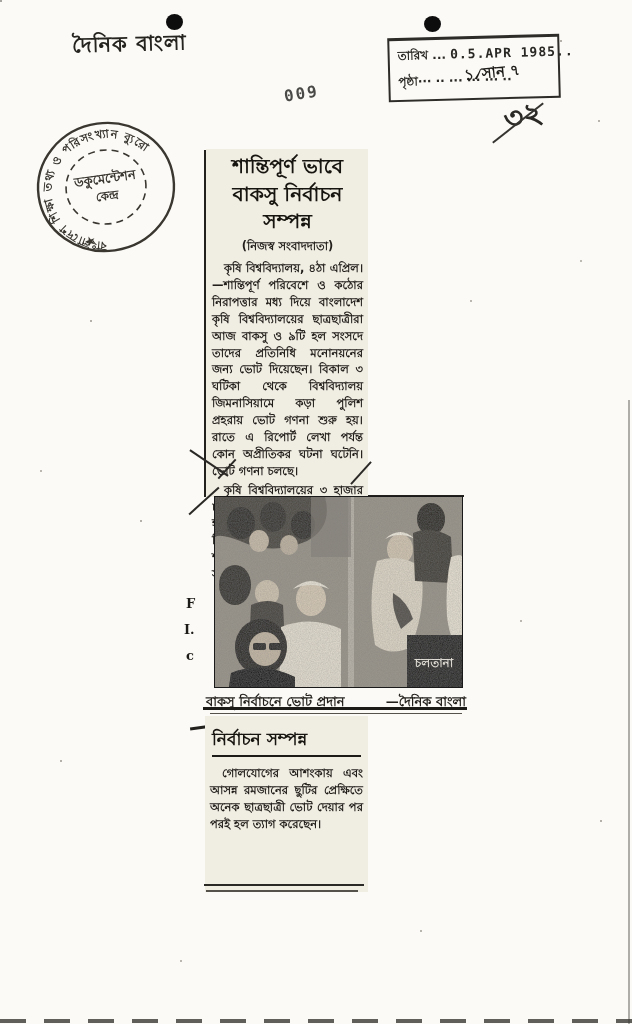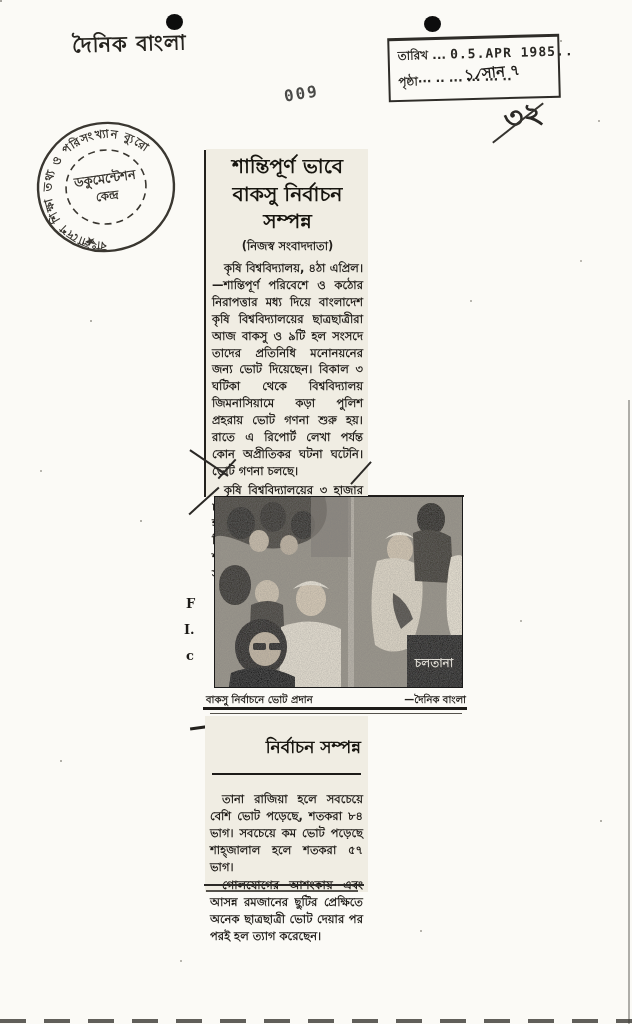--- a/index.html
+++ b/index.html
@@ -59,28 +59,28 @@
   .jump-slash-l{left:214px;top:468px;width:26px;height:2px;background:#2b2926;transform:rotate(-48deg);}
   .jump-slash-r{left:346px;top:472px;width:30px;height:2px;background:#2b2926;transform:rotate(-48deg);}
   .x-mark1{left:186px;top:462px;width:46px;height:2px;background:#2b2926;transform:rotate(34deg);}
   .x-mark2{left:184px;top:500px;width:40px;height:2px;background:#2b2926;transform:rotate(-42deg);}
 
   
   .photo{left:215px;top:497px;width:247px;height:190px;outline:1px solid #1a1a1a;}
 
   
   .cap-row{left:206px;top:692px;width:260px;display:flex;justify-content:space-between;
-           font-size:10px;font-weight:bold;color:#221f1b;align-items:center;}
+           font-size:13px;font-weight:bold;color:#221f1b;align-items:center;}
   .cap-rule1{left:203px;top:707px;width:264px;height:3px;background:#1d1b18;}
   .cap-rule2{left:210px;top:713px;width:252px;height:1px;background:#55524c;}
 
   
   .clip2{left:205px;top:716px;width:163px;height:176px;padding:2px 5px;box-sizing:border-box;}
-  .clip2-heading{font-size:17px;font-weight:bold;color:#17150f;text-align:right;
-                 border-bottom:2.5px solid #1d1b18;padding-bottom:11px;margin:16px 2px;}
+  .clip2-heading{font-size:17px;font-weight:bold;color:#17150f;text-align:left;
+                 border-bottom:2.5px solid #1d1b18;padding-bottom:1px;margin:8px 2px;}
   .clip2-dash{left:190px;top:726px;width:22px;height:2.5px;background:#23211d;transform:rotate(-8deg);}
   .clip2-note{text-align:center;font-size:11.5px;font-weight:bold;color:#221f1b;margin:4px 0 3px 0;}
   .clip2-rule1{left:204px;top:884px;width:160px;height:2px;background:#2b2926;}
   .clip2-rule2{left:206px;top:890px;width:152px;height:1.5px;background:#55524c;}
 
   
   .stray{font-family:"DejaVu Serif","Liberation Serif",serif;font-weight:bold;
          color:#1d1b18;font-size:13px;}
   .stray-f{left:186px;top:596px;}
   .stray-i{left:184px;top:622px;}
@@ -218,21 +218,20 @@
     <span>বাকসু নির্বাচনে ভোট প্রদান</span>
     <span>—দৈনিক বাংলা</span>
   </div>
   <div class="abs cap-rule1"></div>
   <div class="abs cap-rule2"></div>
 
   <div class="abs clip2-dash"></div>
   <div class="abs clip2 newsprint">
     <div class="clip2-heading">নির্বাচন সম্পন্ন</div>
     <div class="bengali-body">
-      <p>তানা রাজিয়া হলে সবচেয়ে বেশি ভোট পড়েছে, শতকরা ৮৪ ভাগ। সবচেয়ে কম ভোট পড়েছে শাহ্‌জালাল হলে শতকরা ৫৭ ভাগ।</p>
       <p>গোলযোগের আশংকায় এবং আসন্ন রমজানের ছুটির প্রেক্ষিতে অনেক ছাত্রছাত্রী ভোট দেয়ার পর পরই হল ত্যাগ করেছেন।</p>
     </div>
   </div>
   <div class="abs clip2-rule1"></div>
   <div class="abs clip2-rule2"></div>
 
   <div class="abs edge-right"></div>
   <div class="abs edge-bottom"></div>
 
 </div>

